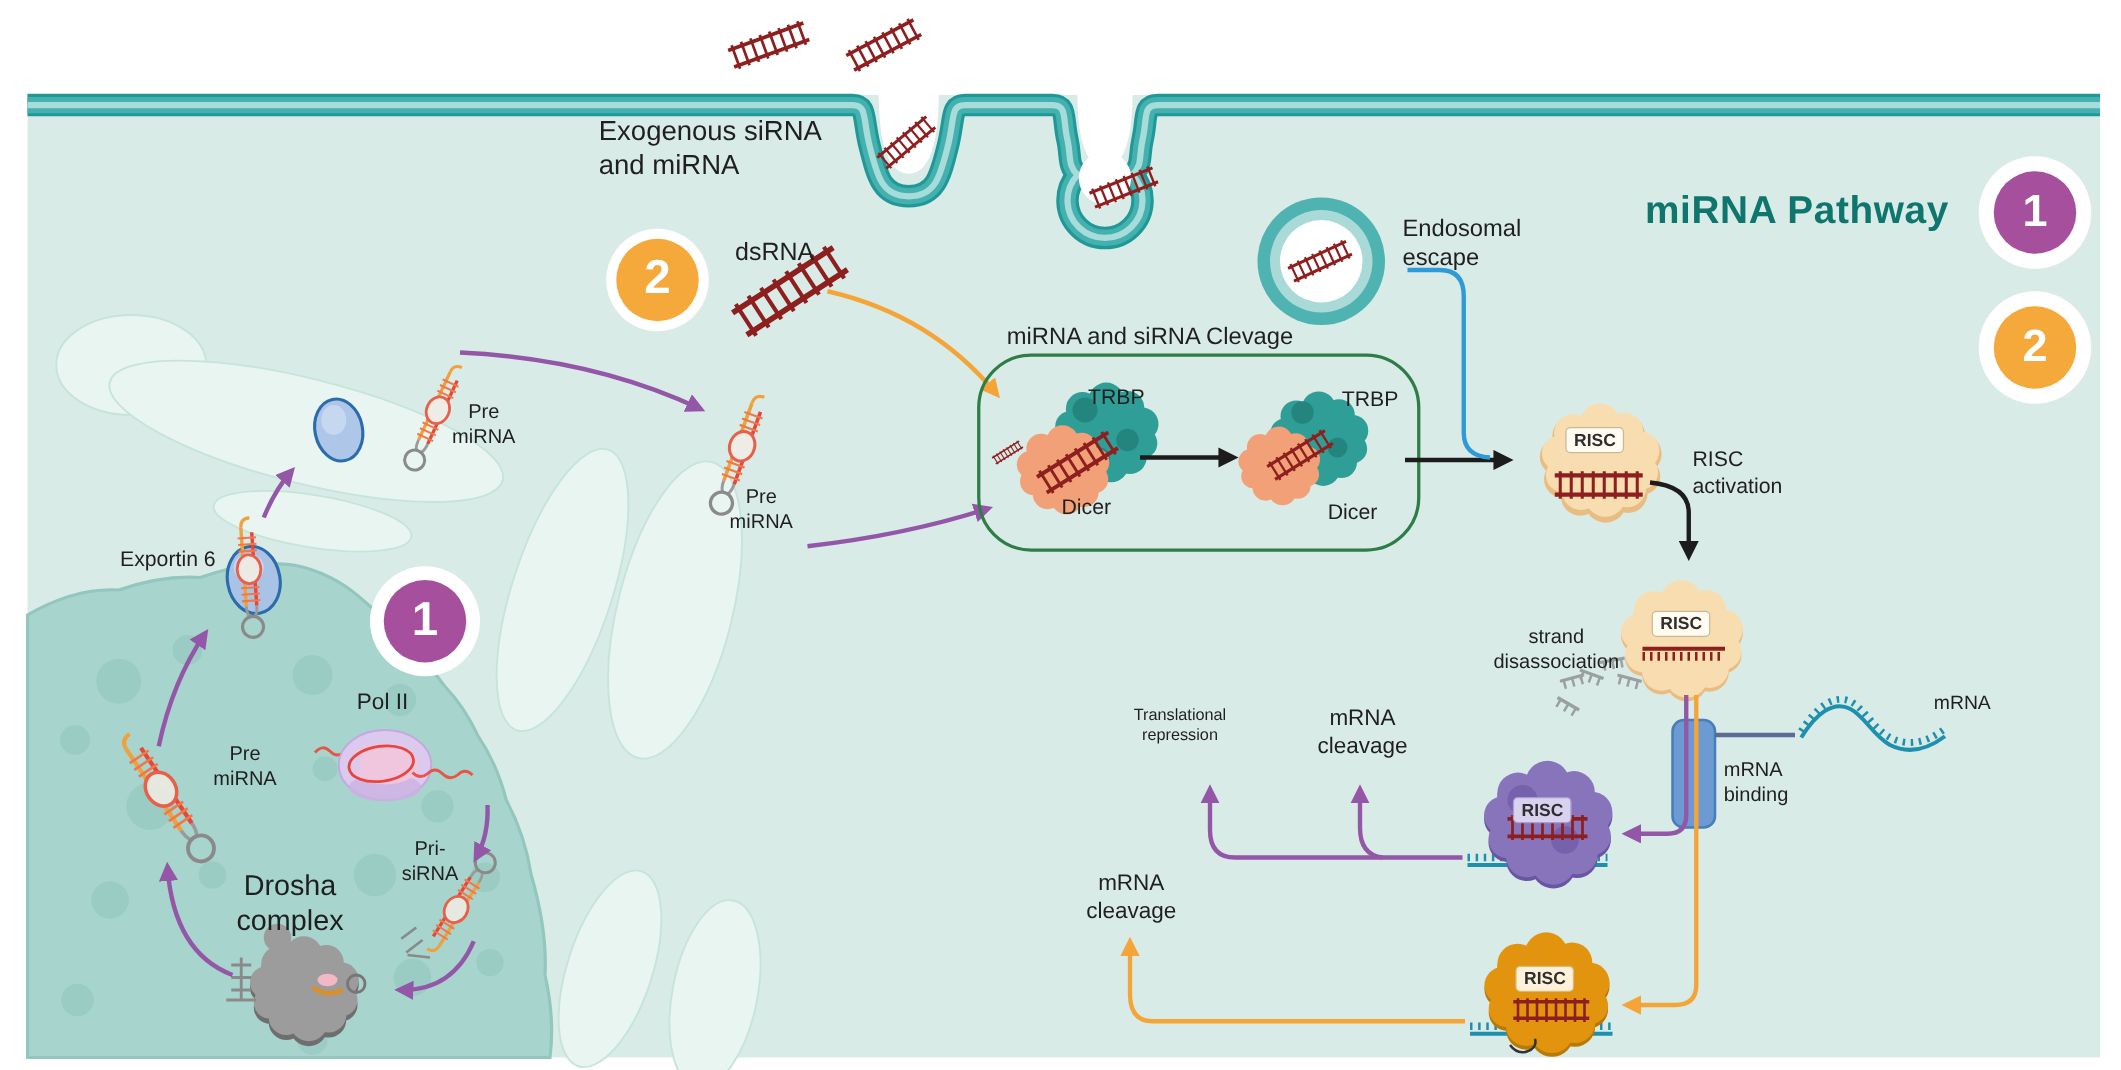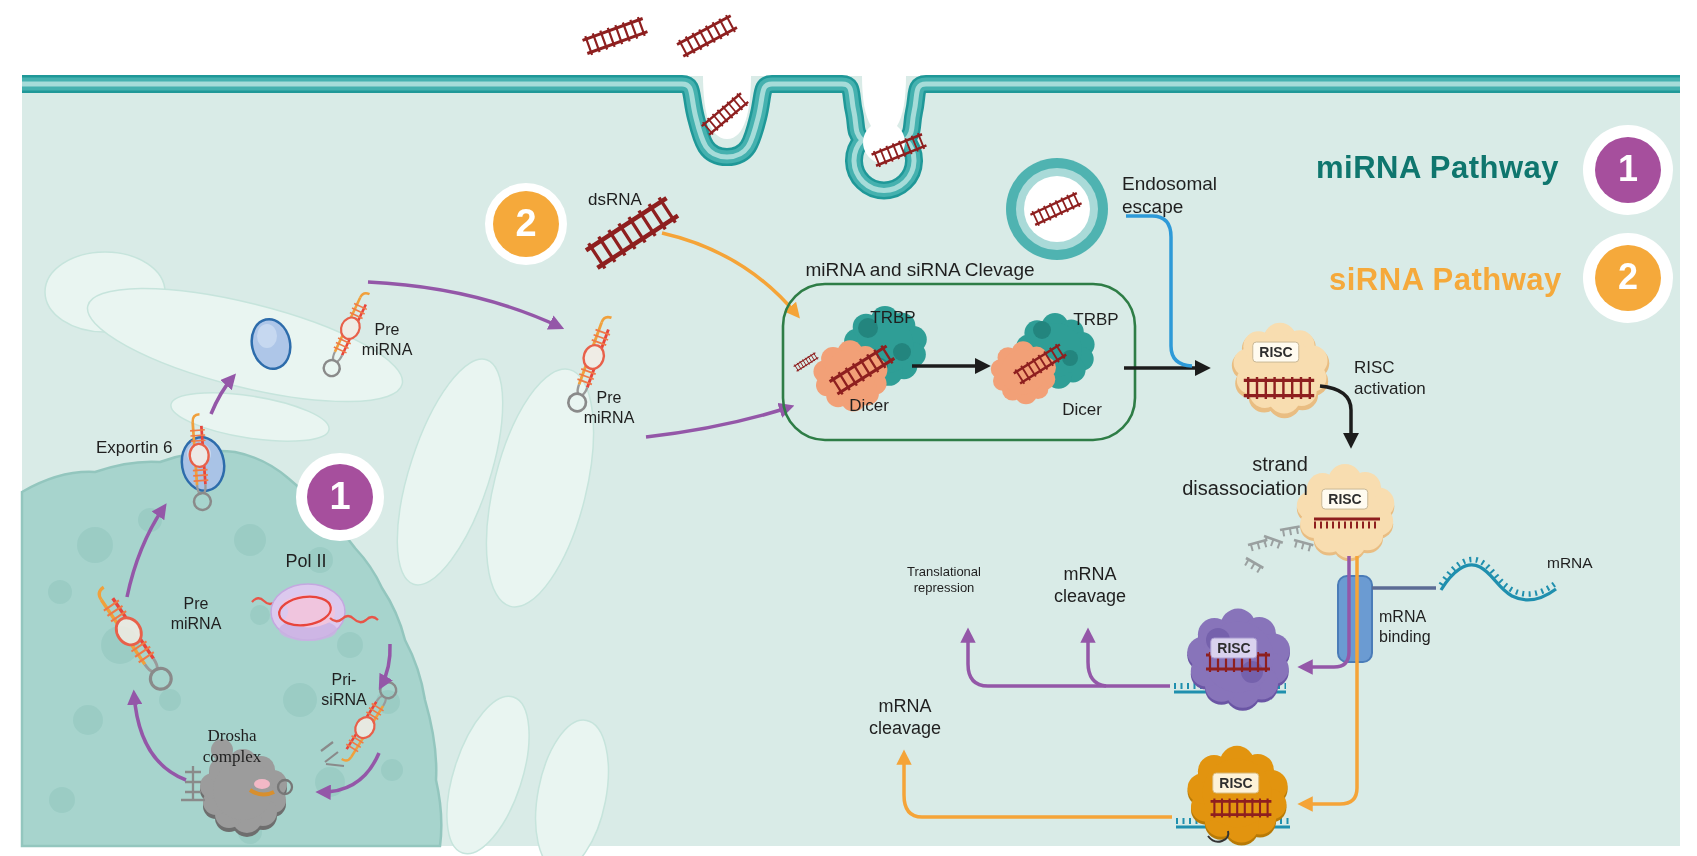--- a/index.html
+++ b/index.html
@@ -274,40 +274,41 @@
   <g>
     <circle cx="1628" cy="170" r="45" fill="#ffffff"></circle>
         <circle cx="1628" cy="170" r="33" fill="#a64f9d"></circle>
   </g>
   <g>
     <circle cx="1628" cy="278" r="45" fill="#ffffff"></circle>
         <circle cx="1628" cy="278" r="33" fill="#f5a93b"></circle>
   </g>
 </svg>
 
-<div class="lbl" style="left:588px;top:190px;font-size:17px;text-align:right;">dsRNA</div>
+<div class="lbl" style="left:479px;top:92px;font-size:22px;">Exogenous  siRNA
+and miRNA</div>
+<div class="lbl" style="left:588px;top:190px;font-size:20px;text-align:right;">dsRNA</div>
 <div class="lbl b c" style="left:920px;top:258px;font-size:19px;">miRNA and siRNA Clevage</div>
 <div class="lbl c" style="left:893px;top:308px;font-size:17px;">TRBP</div>
 <div class="lbl c" style="left:1096px;top:310px;font-size:17px;">TRBP</div>
 <div class="lbl c" style="left:869px;top:396px;font-size:17px;">Dicer</div>
 <div class="lbl c" style="left:1082px;top:400px;font-size:17px;">Dicer</div>
 <div class="lbl" style="left:1122px;top:156px;font-size:19px;margin-top:16px;">Endosomal
 escape</div>
 
 <div class="legend-txt" style="left:1316px;top:150px;font-size:31px;color:#0f766e;">miRNA Pathway</div>
-<div class="legend-txt" style="left:1329px;top:262px;font-size:31px;color:#f5a93b;">siRNA Pathway</div>
 
 <div class="tag" style="left:1276px;top:352px;">RISC</div>
 <div class="tag" style="left:1345px;top:499px;">RISC</div>
 <div class="tag purple" style="left:1234px;top:648px;">RISC</div>
 <div class="tag cream" style="left:1236px;top:783px;">RISC</div>
 
 <div class="lbl b" style="left:1354px;top:358px;font-size:17px;">RISC
 activation</div>
-<div class="lbl c" style="left:1245px;top:452px;font-size:20px;text-align:right;">strand
+<div class="lbl c" style="left:1245px;top:500px;font-size:16px;">strand
 disassociation</div>
 <div class="lbl" style="left:1379px;top:607px;font-size:16px;">mRNA
 binding</div>
 <div class="lbl" style="left:1547px;top:554px;font-size:15.5px;">mRNA</div>
 <div class="lbl b c" style="left:944px;top:564px;font-size:13px;">Translational
 repression</div>
 <div class="lbl b c" style="left:1090px;top:564px;font-size:18px;">mRNA
 cleavage</div>
 <div class="lbl b c" style="left:905px;top:696px;font-size:18px;">mRNA
 cleavage</div>
@@ -315,21 +316,21 @@
 <div class="lbl" style="left:96px;top:438px;font-size:17px;">Exportin 6</div>
 <div class="lbl c" style="left:306px;top:551px;font-size:18px;">Pol II</div>
 <div class="lbl c" style="left:196px;top:594px;font-size:16px;">Pre
 miRNA</div>
 <div class="lbl c" style="left:387px;top:320px;font-size:16px;">Pre
 miRNA</div>
 <div class="lbl c" style="left:609px;top:388px;font-size:16px;">Pre
 miRNA</div>
 <div class="lbl c" style="left:344px;top:670px;font-size:16px;">Pri-
 siRNA</div>
-<div class="lbl c" style="left:232px;top:726px;font-size:17px;font-family:Liberation Serif, serif;">Drosha
+<div class="lbl c" style="left:232px;top:694px;font-size:23px;">Drosha
 complex</div>
 
 <div class="badge-num" style="left:526px;top:224px;font-size:38px;">2</div>
 <div class="badge-num" style="left:340px;top:497px;font-size:38px;">1</div>
 <div class="badge-num" style="left:1628px;top:170px;font-size:36px;">1</div>
 <div class="badge-num" style="left:1628px;top:278px;font-size:36px;">2</div>
 
 </div>
 
 </body></html>

